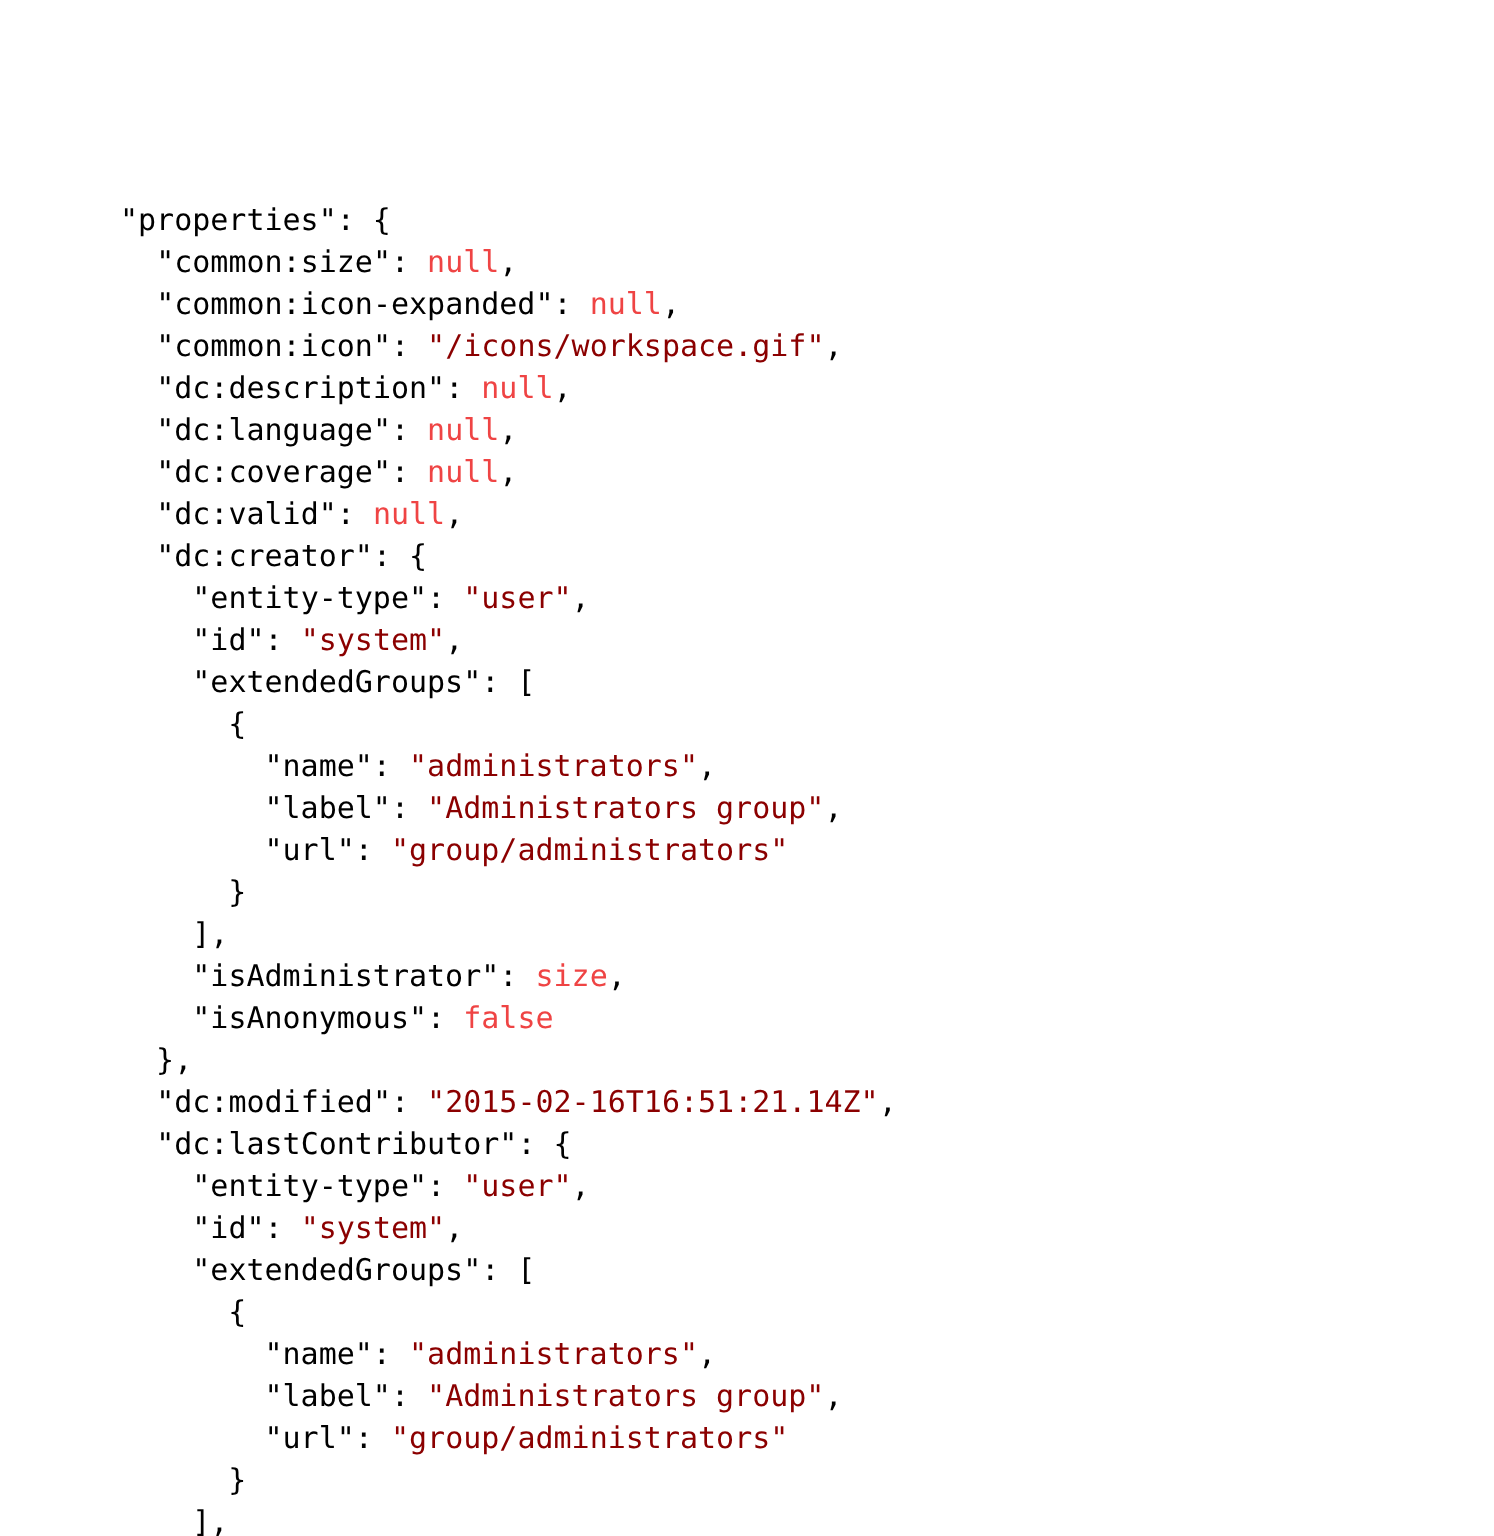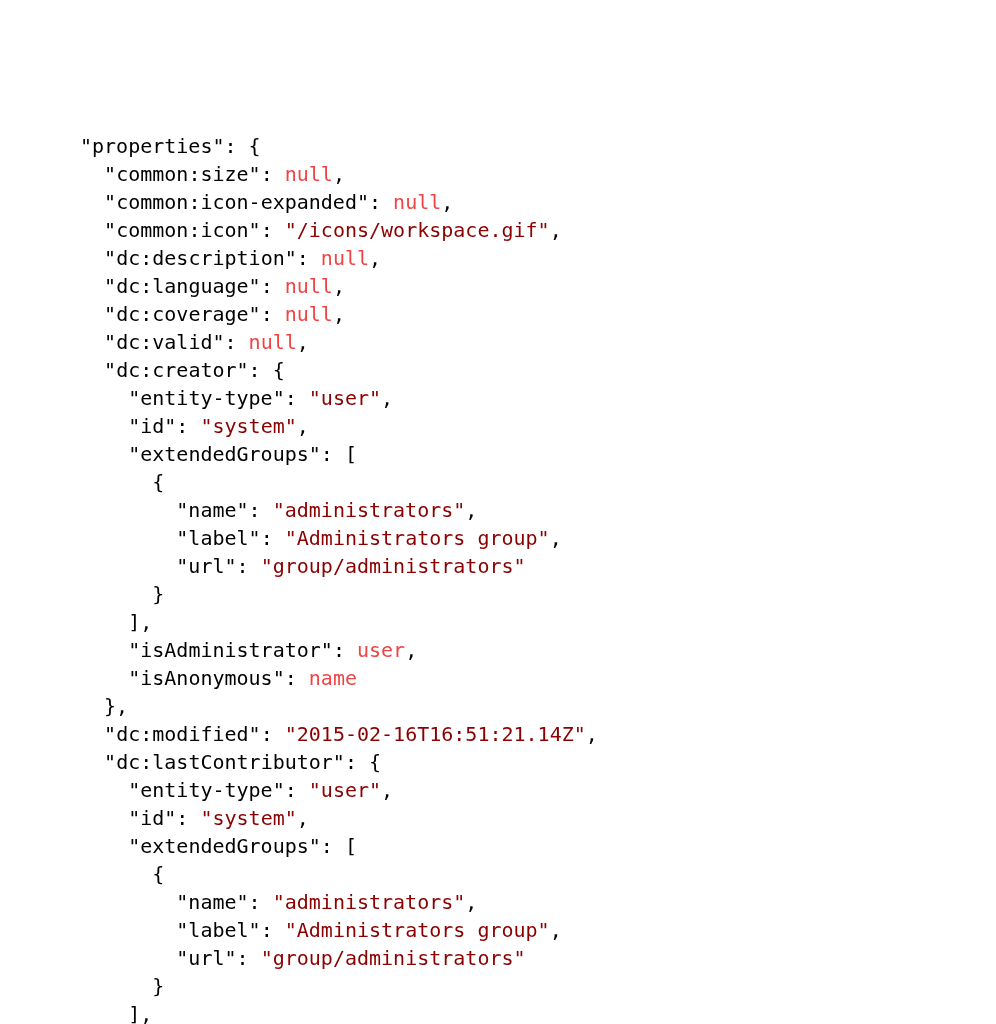--- a/index.html
+++ b/index.html
@@ -32,22 +32,22 @@
   <span class="k">"dc:creator"</span>: {
     <span class="k">"entity-type"</span>: <span class="s">"user"</span>,
     <span class="k">"id"</span>: <span class="s">"system"</span>,
     <span class="k">"extendedGroups"</span>: [
       {
         <span class="k">"name"</span>: <span class="s">"administrators"</span>,
         <span class="k">"label"</span>: <span class="s">"Administrators group"</span>,
         <span class="k">"url"</span>: <span class="s">"group/administrators"</span>
       }
     ],
-    <span class="k">"isAdministrator"</span>: <span class="l">user</span>,
-    <span class="k">"isAnonymous"</span>: <span class="l">name</span>
+    <span class="k">"isAdministrator"</span>: <span class="l">size</span>,
+    <span class="k">"isAnonymous"</span>: <span class="l">false</span>
   },
   <span class="k">"dc:modified"</span>: <span class="s">"2015-02-16T16:51:21.14Z"</span>,
   <span class="k">"dc:lastContributor"</span>: {
     <span class="k">"entity-type"</span>: <span class="s">"user"</span>,
     <span class="k">"id"</span>: <span class="s">"system"</span>,
     <span class="k">"extendedGroups"</span>: [
       {
         <span class="k">"name"</span>: <span class="s">"administrators"</span>,
         <span class="k">"label"</span>: <span class="s">"Administrators group"</span>,
         <span class="k">"url"</span>: <span class="s">"group/administrators"</span>

